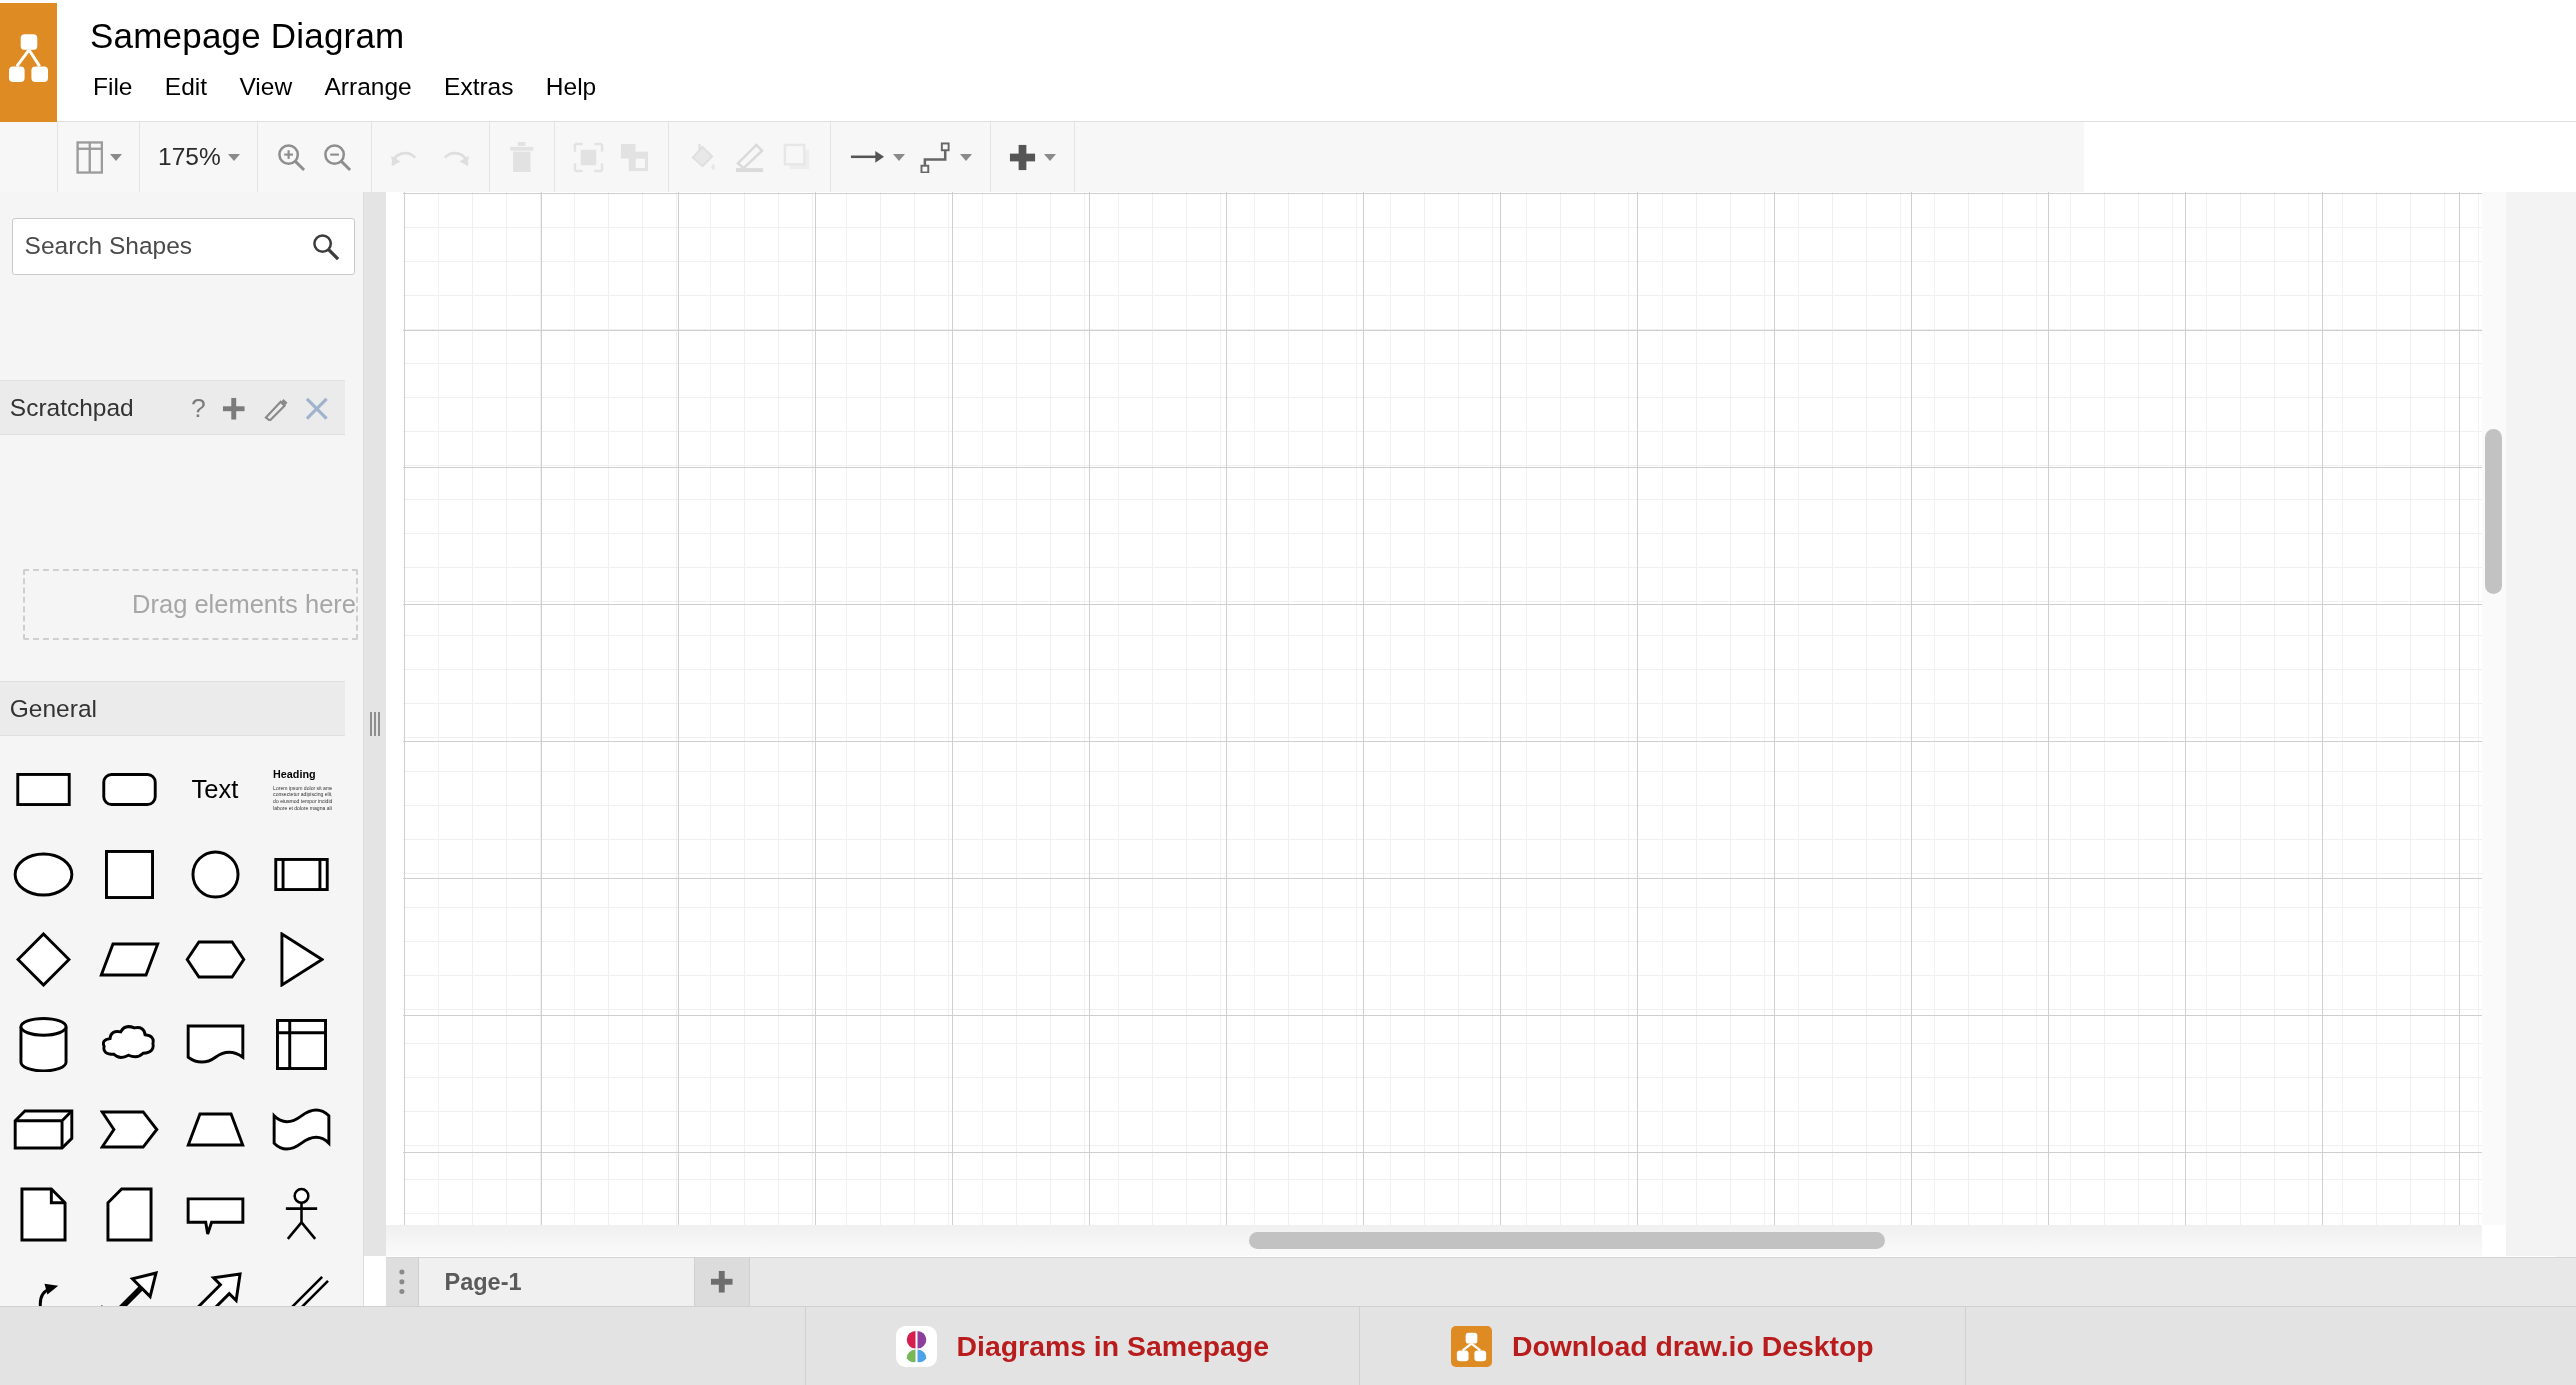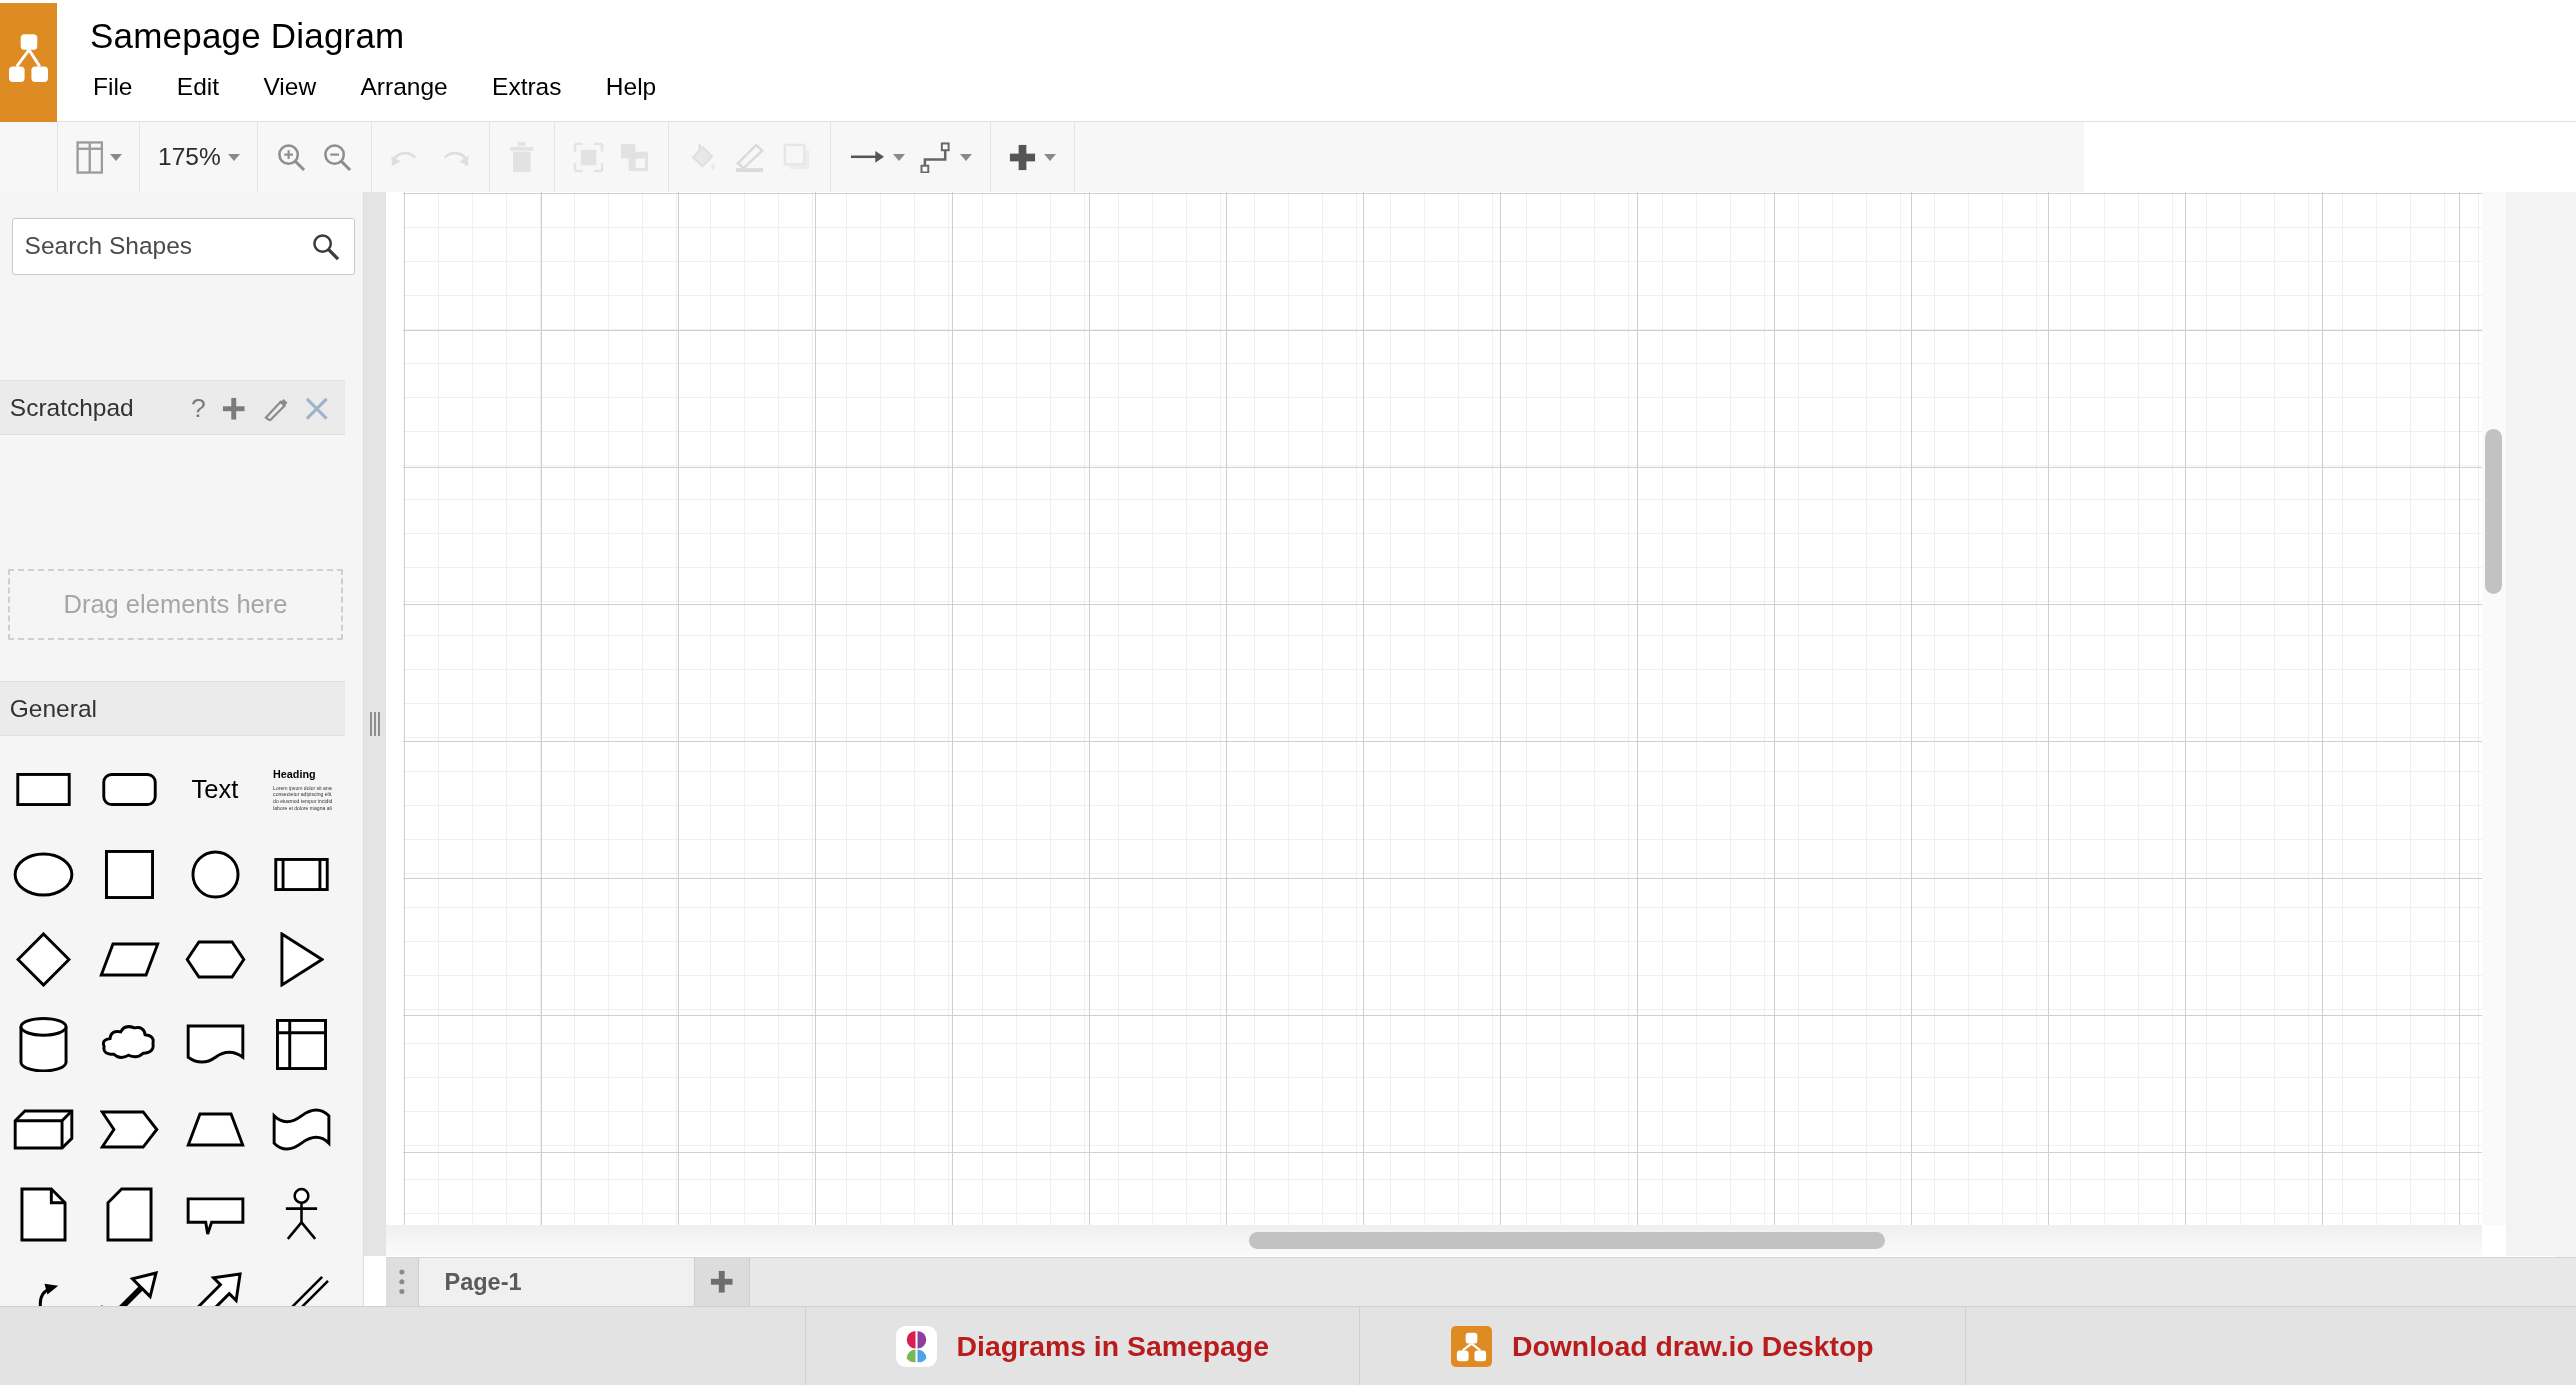--- a/index.html
+++ b/index.html
@@ -21,21 +21,21 @@
     background:#DD8B22;
   }
   #logo-tile svg { position:absolute; left:8.8px; top:31px; }
   #app-title {
     position:absolute; left:90px; top:15.7px;
     font-size:35px; color:#000; font-weight:400; letter-spacing:0.2px;
     white-space:nowrap;
   }
   #menubar {
     position:absolute; left:93px; top:71px;
-    display:flex; gap:12px; align-items:center;
+    display:flex; gap:0px; align-items:center;
   }
   .menu-item {
     font-size:24.5px; color:#000; padding:2px 17.7px 2px 0px; margin-right:14.7px;
     cursor:default; white-space:nowrap;
   }
 
   
   #toolbar {
     position:absolute; left:0; top:122px; width:2084px; height:71px;
     background:#f7f7f7; border-bottom:1px solid #d6d6d6;
@@ -83,23 +83,23 @@
     display:flex; align-items:center;
   }
   .section-title { font-size:24.5px; color:#333; padding-left:9.8px; }
   .sp-actions {
     position:absolute; right:15.7px; top:0; height:55px;
     display:flex; align-items:center; gap:15.7px;
   }
   .sp-act { cursor:default; display:flex; align-items:center; }
 
   #scratch-drop {
-    position:absolute; left:8px; top:377px; width:335px; height:71px;
+    position:absolute; left:23px; top:377px; width:335px; height:71px;
     border:2.9px dashed #cfcfcf; border-radius:2px;
-    display:flex; align-items:center; justify-content:center;
+    display:flex; align-items:center; justify-content:flex-end;
   }
   #scratch-drop span { font-size:25.5px; color:#a6a6a6; }
 
   #shapes-area { position:absolute; left:0; top:555px; right:18.6px; bottom:65px; overflow:hidden; }
   .shape-row { display:flex; }
   .shape-cell {
     width:86px; height:85px; display:flex; align-items:center; justify-content:center;
     cursor:default;
   }
   .shape-cell svg { display:block; }

